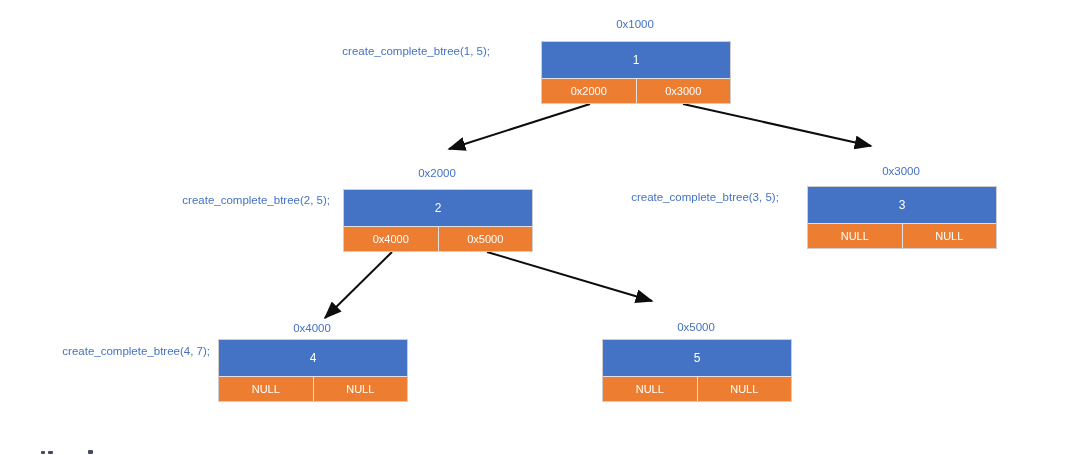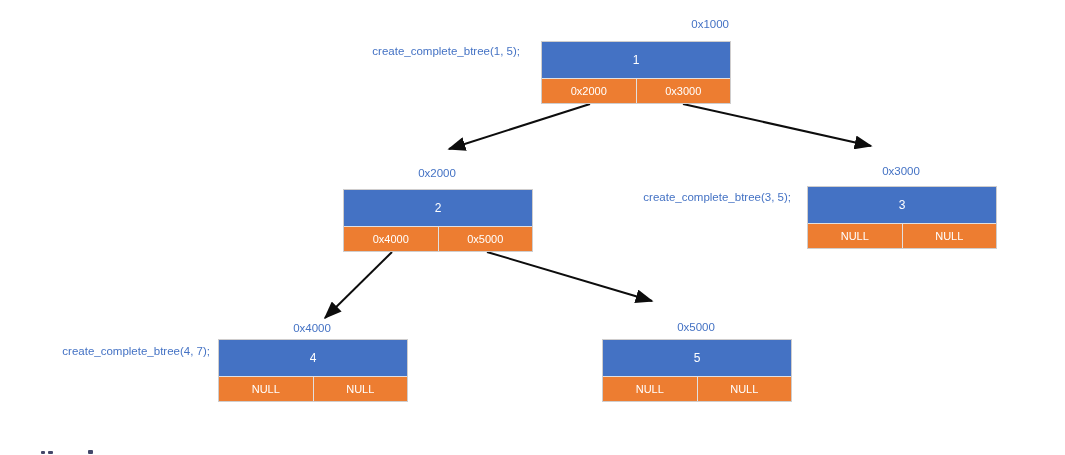--- a/index.html
+++ b/index.html
@@ -26,23 +26,23 @@
   .val{
     height:36px;line-height:36px;background:#4472C4;
     color:#ffffff;text-align:center;font-size:12px;
   }
   .ptrs{display:flex;height:24px;background:#ED7D31;border-top:1px solid #e2e0e0;}
   .ptr{
     flex:1;line-height:24px;color:#ffffff;text-align:center;font-size:11px;
   }
   .ptr.left{border-right:1px solid #e2e0e0;}
   
-  .a1{left:541px;top:17px;text-align:right;}  .c1{left:348px;top:44px;}  .b1{left:541px;top:41px;}
+  .a1{left:541px;top:17px;}  .c1{left:318px;top:44px;}  .b1{left:541px;top:41px;}
   .a2{left:343px;top:166px;} .c2{left:158px;top:193px;} .b2{left:343px;top:189px;}
-  .a3{left:807px;top:164px;} .c3{left:619px;top:190px;} .b3{left:807px;top:186px;}
+  .a3{left:807px;top:164px;} .c3{left:619px;top:190px;text-align:center;} .b3{left:807px;top:186px;}
   .a4{left:218px;top:321px;} .c4{left:38px;top:344px;}  .b4{left:218px;top:339px;}
   .a5{left:602px;top:320px;} .c5{left:419px;top:334px;} .b5{left:602px;top:339px;}
   
   .frag{position:absolute;left:0;top:448px;width:120px;height:7px;}
   .speck{position:absolute;background:#44486a;height:3px;border-radius:1px;}
   .s1{left:41px;top:3px;width:4px;}
   .s2{left:48px;top:3px;width:5px;}
   .s3{left:88px;top:2px;width:5px;height:4px;}
 </style>
 </head>
@@ -66,20 +66,21 @@
   <div class="caller c1">create_complete_btree(1, 5);</div>
   <div class="nodebox b1">
     <div class="val">1</div>
     <div class="ptrs">
       <div class="ptr left">0x2000</div>
       <div class="ptr right">0x3000</div>
     </div>
   </div>
 
   <div class="addr a2">0x2000</div>
+  <div class="caller c2">create_complete_btree(2, 5);</div>
   <div class="nodebox b2">
     <div class="val">2</div>
     <div class="ptrs">
       <div class="ptr left">0x4000</div>
       <div class="ptr right">0x5000</div>
     </div>
   </div>
 
   <div class="addr a3">0x3000</div>
   <div class="caller c3">create_complete_btree(3, 5);</div>

